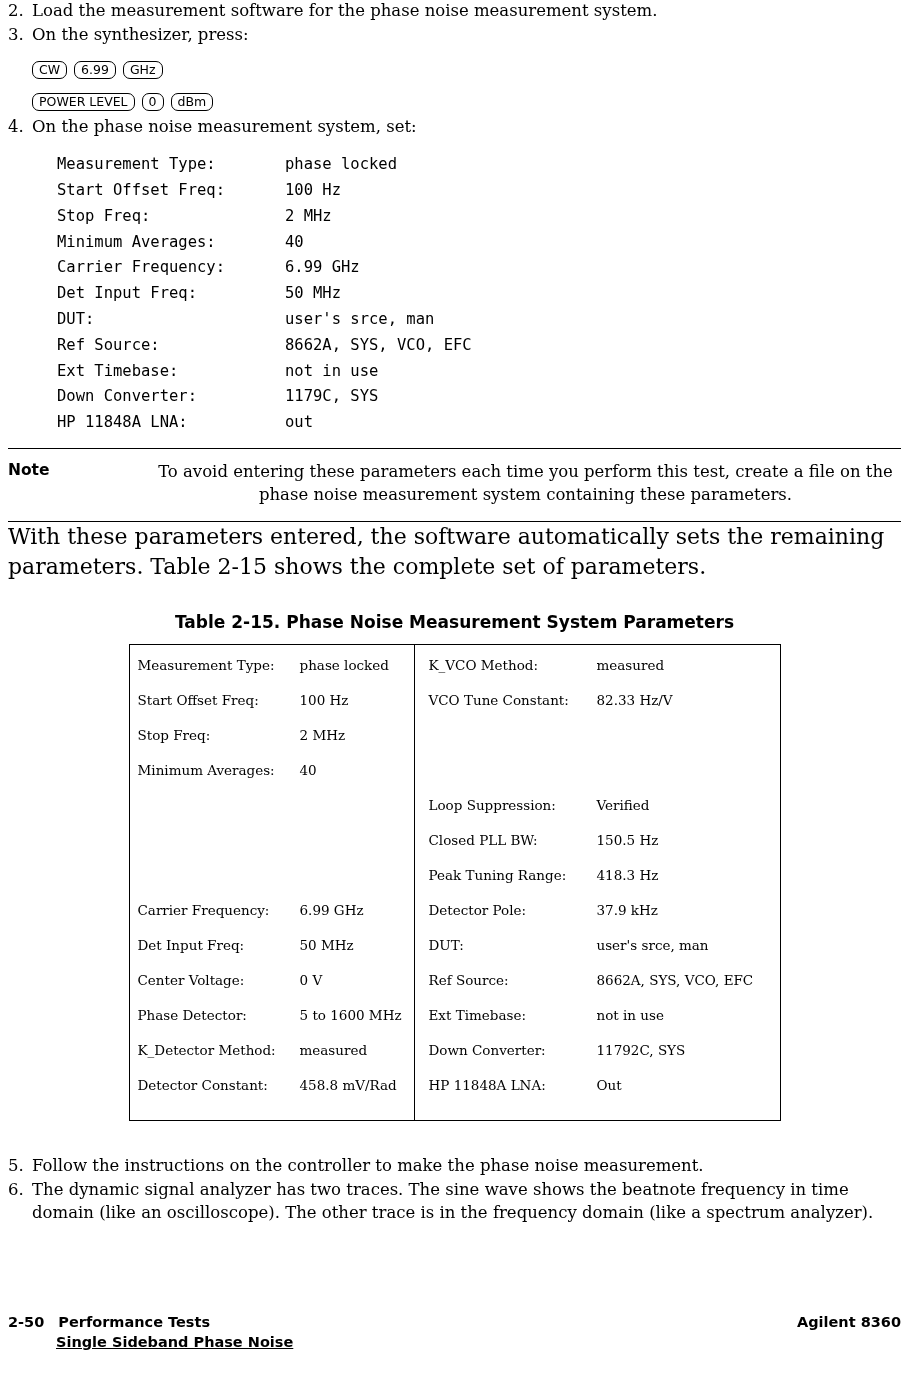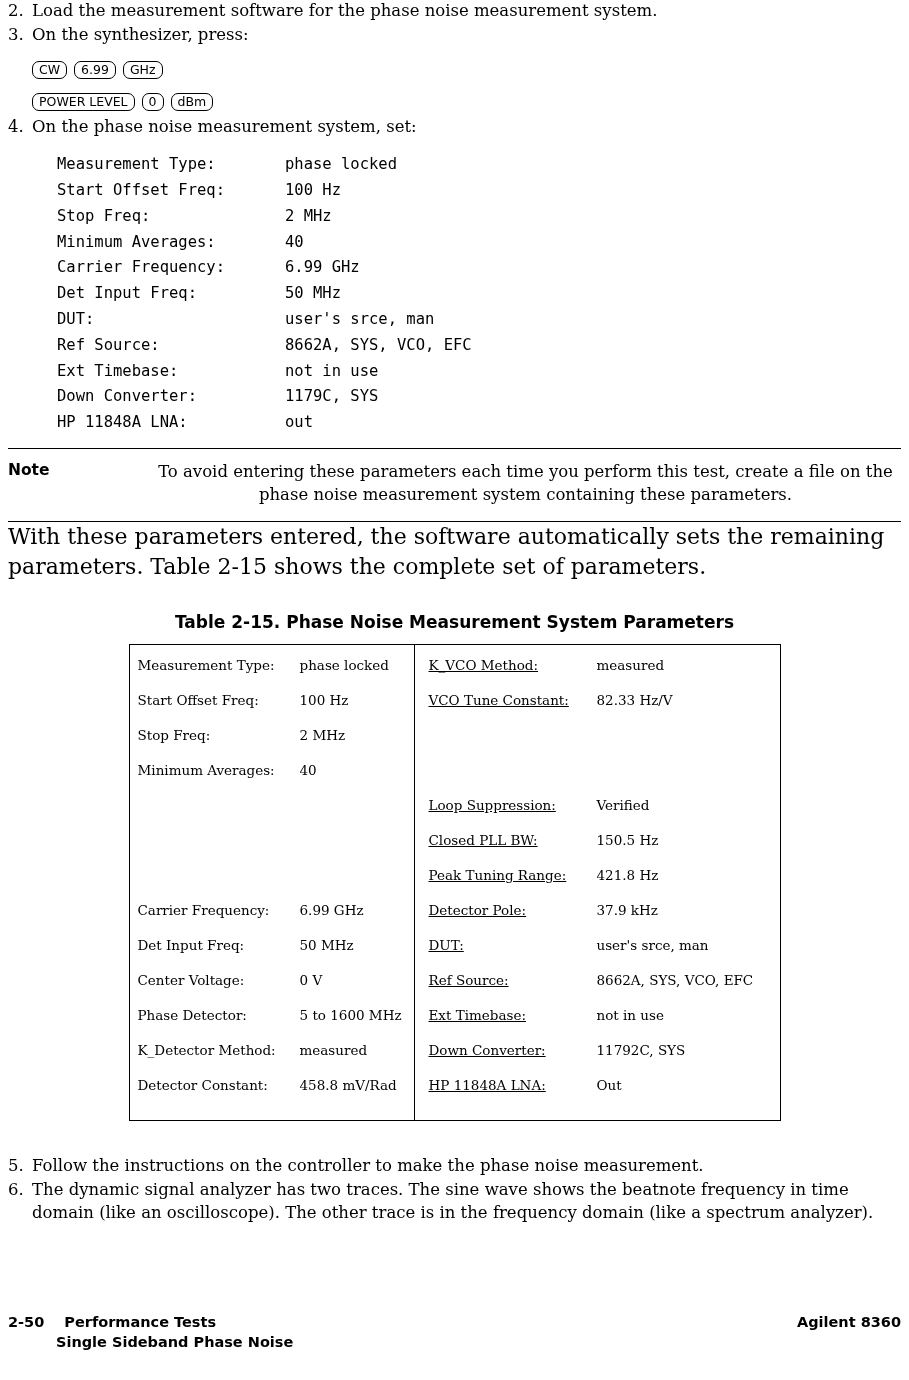--- a/index.html
+++ b/index.html
@@ -154,21 +154,20 @@
     height: 35px;
     align-items: flex-start;
   }
   .tcol.left .tlbl {
     width: 162px;
     flex: 0 0 162px;
   }
   .tcol.right .tlbl {
     width: 168px;
     flex: 0 0 168px;
-    text-decoration: underline;
   }
   .tval {
     flex: 1 1 auto;
   }
   .trow.empty {
     height: 35px;
   }
 
   
   .footer {
@@ -180,25 +179,26 @@
     font-size: 14.5px;
     font-weight: bold;
   }
   .footer-line1 {
     display: flex;
     justify-content: space-between;
     align-items: baseline;
   }
   .footer-left {
     display: flex;
-    gap: 20px;
+    gap: 14px;
   }
   .footer-line2 {
     margin-top: 4px;
     margin-left: 48px;
+    text-decoration: underline;
   }
 </style>
 </head>
 <body>
 
 <div class="page">
   <div class="content">
 
     <div class="step">
       <div class="step-num">2.</div>
@@ -362,21 +362,21 @@
         <div class="trow">
           <div class="tlbl">Loop Suppression:</div>
           <div class="tval">Verified</div>
         </div>
         <div class="trow">
           <div class="tlbl">Closed PLL BW:</div>
           <div class="tval">150.5 Hz</div>
         </div>
         <div class="trow">
           <div class="tlbl">Peak Tuning Range:</div>
-          <div class="tval">421.8 Hz</div>
+          <div class="tval">418.3 Hz</div>
         </div>
         <div class="trow">
           <div class="tlbl">Detector Pole:</div>
           <div class="tval">37.9 kHz</div>
         </div>
         <div class="trow">
           <div class="tlbl">DUT:</div>
           <div class="tval">user's srce, man</div>
         </div>
         <div class="trow">

